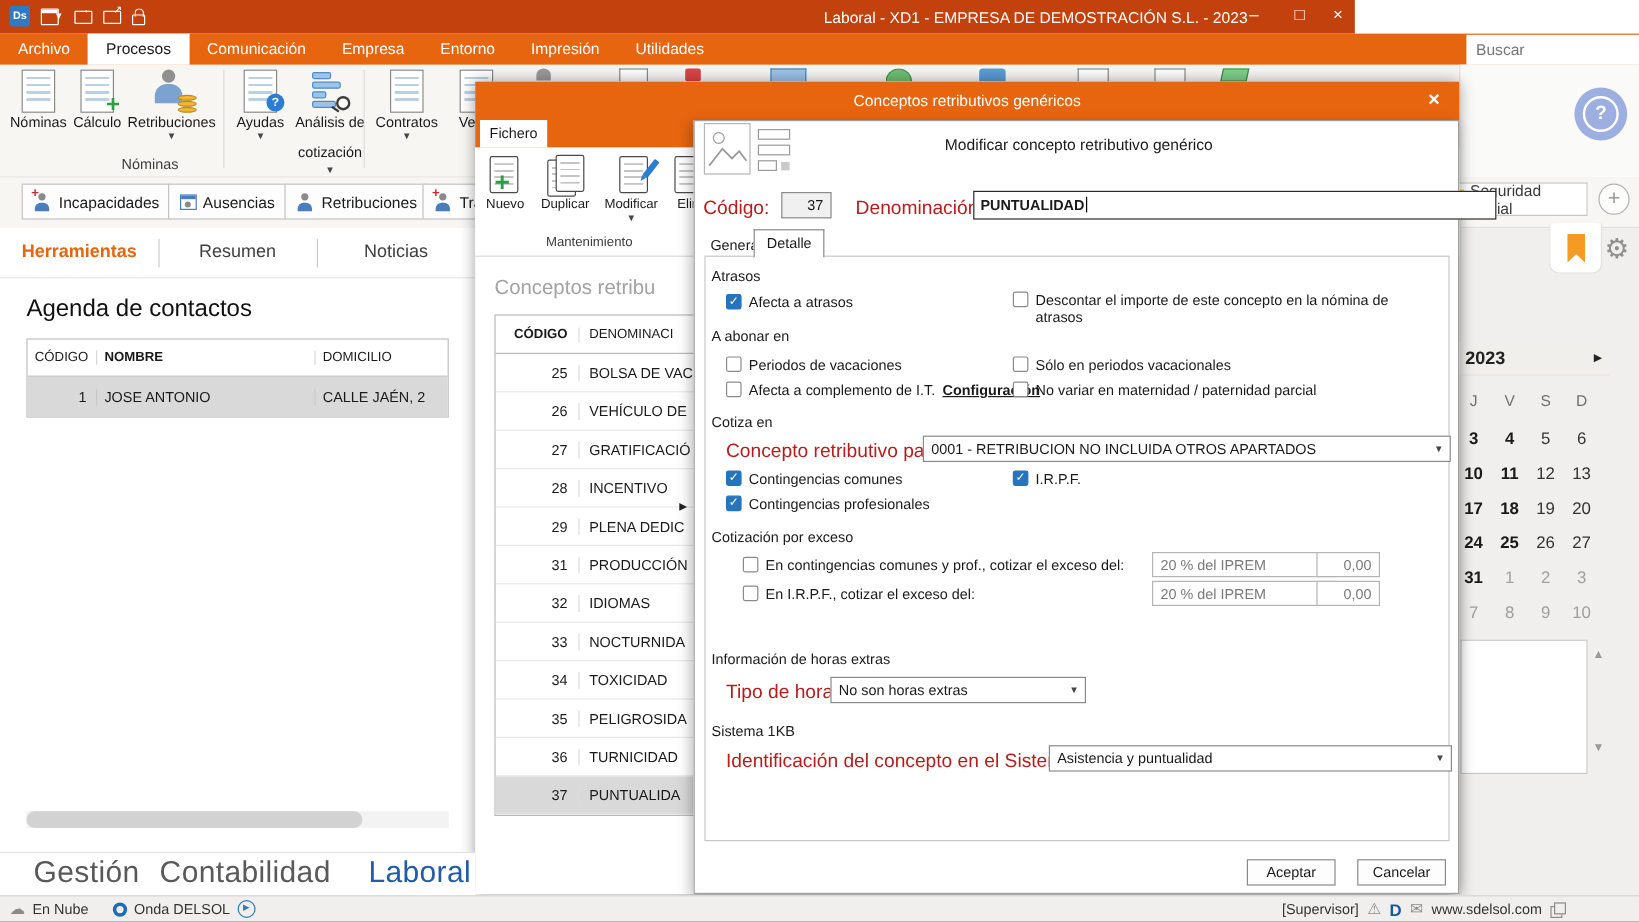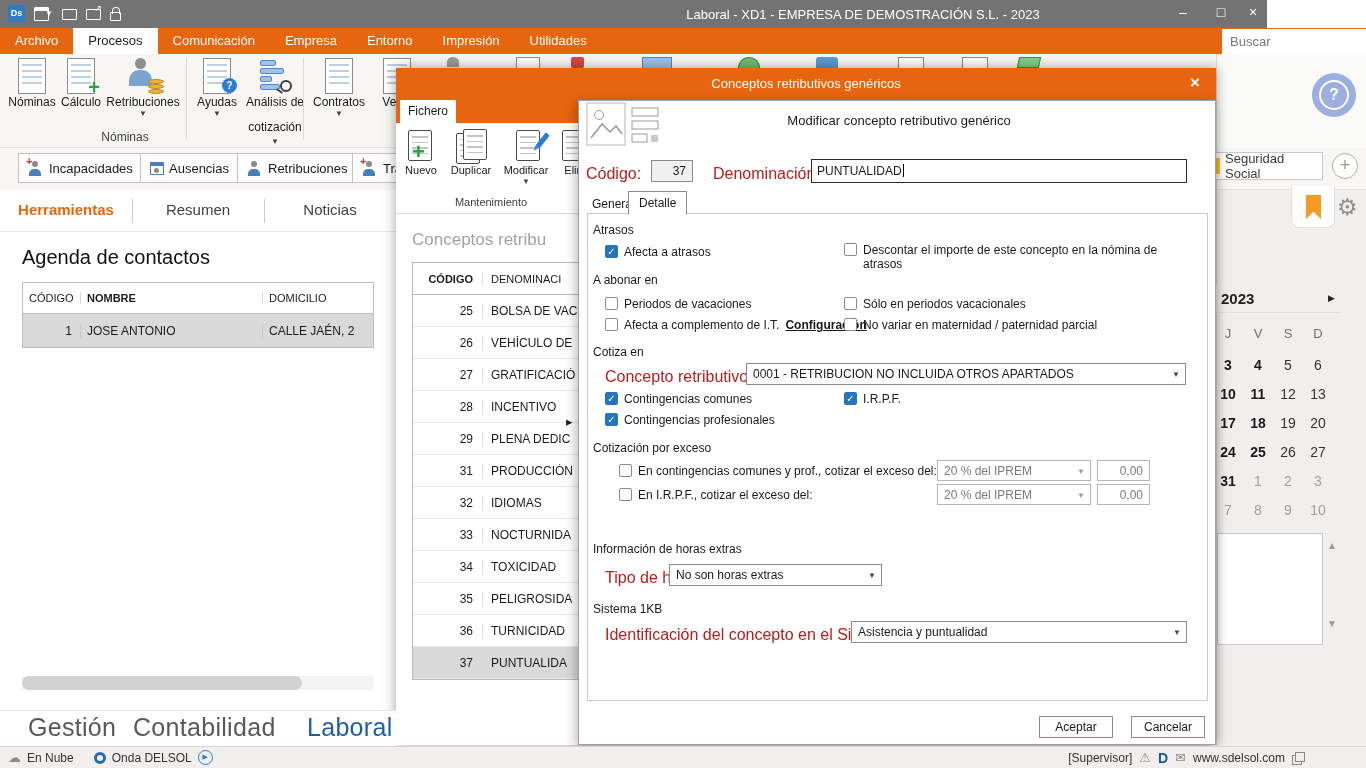--- a/index.html
+++ b/index.html
@@ -1,21 +1,21 @@
 <!DOCTYPE html>
 <html><head>
 <meta charset="utf-8">
 <style>
   * { margin:0; padding:0; box-sizing:border-box; }
   body { font-family:"Liberation Sans","DejaVu Sans",sans-serif; background:#444; }
   #screen { position:relative; width:1366px; height:768px; overflow:hidden; background:#fff; }
   .abs { position:absolute; }
 
   
-  .titlebar { position:absolute; left:0; top:0; width:1267px; height:28px; background:#737373; color:#fff; }
+  .titlebar { position:absolute; left:0; top:0; width:1129px; height:28px; background:#c2410c; color:#fff; }
   .tb-icons { position:absolute; left:8px; top:5px; display:flex; align-items:center; gap:9px; }
   .ds-logo { width:17px; height:17px; background:#2f7bc3; border-radius:2px; color:#fff; font-size:9px; font-weight:700; text-align:center; line-height:17px; }
   .tb-cal { position:relative; width:15px; height:14px; border:1.5px solid #fff; border-radius:1px; }
   .tb-cal::before { content:""; position:absolute; left:0; right:0; top:0; height:3px; background:#fff; }
   .tb-dd { font-size:8px; margin-left:-4px; }
   .tb-folder { position:relative; width:15px; height:11px; border:1.5px solid #fff; border-radius:1px; margin-top:2px; }
   .tb-folder span { position:absolute; right:-2px; top:-7px; font-size:9px; }
   .tb-lock { position:relative; width:11px; height:9px; border:1.5px solid #fff; margin-top:6px; border-radius:1px; }
   .tb-lock::before { content:""; position:absolute; left:1px; top:-6px; width:6px; height:6px; border:1.5px solid #fff; border-bottom:none; border-radius:4px 4px 0 0; }
   .tb-title { position:absolute; left:553px; top:7px; width:620px; text-align:center; font-size:13px; }
@@ -154,21 +154,21 @@
   .dtab { position:absolute; font-size:12px; }
   .dtab.inactive { padding:3px 6px; }
   .dtab.active { background:#fff; border:1px solid #8a8a8a; border-bottom:1px solid #fff; padding:4px 10px; z-index:3; }
   .dpanel { position:absolute; left:8px; top:112px; width:621px; height:488px; border:1px solid #c9c9c9; }
   .sec-h { position:absolute; font-size:12px; color:#1a1a1a; }
   .cbrow { position:absolute; display:flex; gap:6px; align-items:flex-start; line-height:14px; }
   .cb { width:13px; height:13px; border:1px solid #8a8a8a; border-radius:2px; background:#fff; flex:none; margin-top:0px; }
   .cb.checked { background:#2574be; border-color:#2574be; }
   .cb.checked::after { content:"✓"; display:block; color:#fff; font-size:10px; font-weight:700; text-align:center; line-height:12px; }
   .cfg-link { text-decoration:underline; font-weight:700; }
-  .combo { position:absolute; border:1px solid #8a8a8a; background:#fff; display:flex; align-items:center; padding:0 18px 0 6px; font-size:12px; }
+  .combo { position:absolute; border:1px solid #8a8a8a; background:#fff; display:flex; align-items:center; padding:0 18px 0 6px; font-size:12px;margin-left:23px; }
   .combo-arrow { position:absolute; right:5px; top:50%; transform:translateY(-50%); font-size:8px; color:#444; }
   .combo.disabled { border-color:#b4b4b4; color:#7a7a7a; }
   .combo.disabled .combo-arrow { color:#9a9a9a; }
   .numfield { position:absolute; border:1px solid #b4b4b4; background:#fff; color:#7a7a7a; text-align:right; padding:3px 6px; font-size:12px; }
   .dlg-btn { position:absolute; width:74px; height:22px; background:#fdfdfd; border:1px solid #8a8a8a; font-size:12px; color:#1a1a1a; text-align:center; line-height:20px; }
 </style>
 </head>
 <body>
 
 <div id="screen">
@@ -504,21 +504,21 @@
       <rect x="46" y="6" width="26" height="8" fill="none" stroke="#9a9a9a"></rect>
       <rect x="46" y="19" width="26" height="8" fill="none" stroke="#9a9a9a"></rect>
       <rect x="46" y="32" width="15" height="8" fill="none" stroke="#9a9a9a"></rect>
       <rect x="65" y="33" width="7" height="7" fill="#c9c9c9"></rect>
     </svg>
     <div class="dlg-header">Modificar concepto retributivo genérico</div>
 
     <div class="dlg-label" style="left:7px;top:64px;">Código:</div>
     <div class="ro-field" style="left:72px;top:59px;width:42px;height:22px;">37</div>
     <div class="dlg-label" style="left:134px;top:64px;">Denominación:</div>
-    <div class="txt-field" style="left:232px;top:58px;width:376px;height:24px;"><span>PUNTUALIDAD</span><span class="caret"></span></div>
+    <div class="txt-field" style="left:232px;top:58px;width:436px;height:24px;font-weight:bold;"><span>PUNTUALIDAD</span><span class="caret"></span></div>
 
     <div class="dtab inactive" style="left:7px;top:93px;">General</div>
     <div class="dtab active" style="left:49px;top:90px;">Detalle</div>
     <div class="dpanel"></div>
 
     <div class="sec-h" style="left:14px;top:122px;">Atrasos</div>
     <div class="cbrow" style="left:26px;top:144px;">
       <span class="cb checked"></span>
       <span>Afecta a atrasos</span>
     </div>

